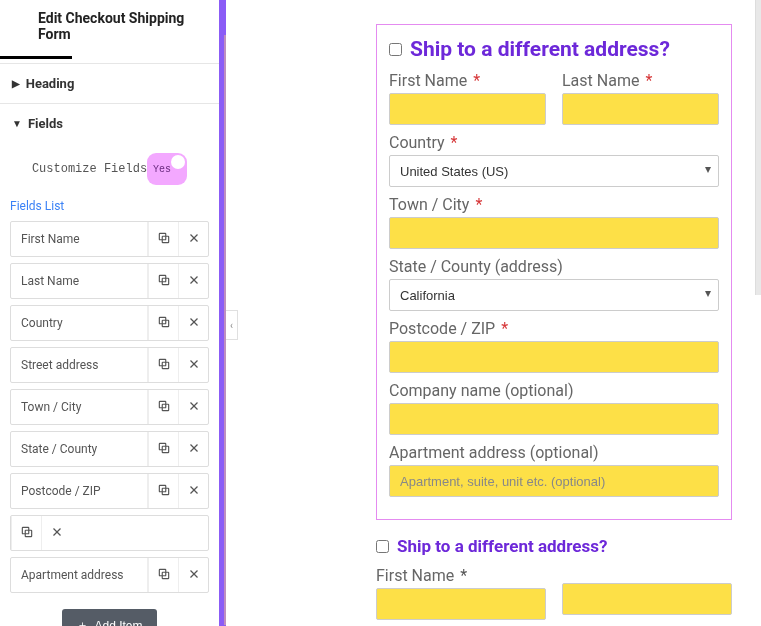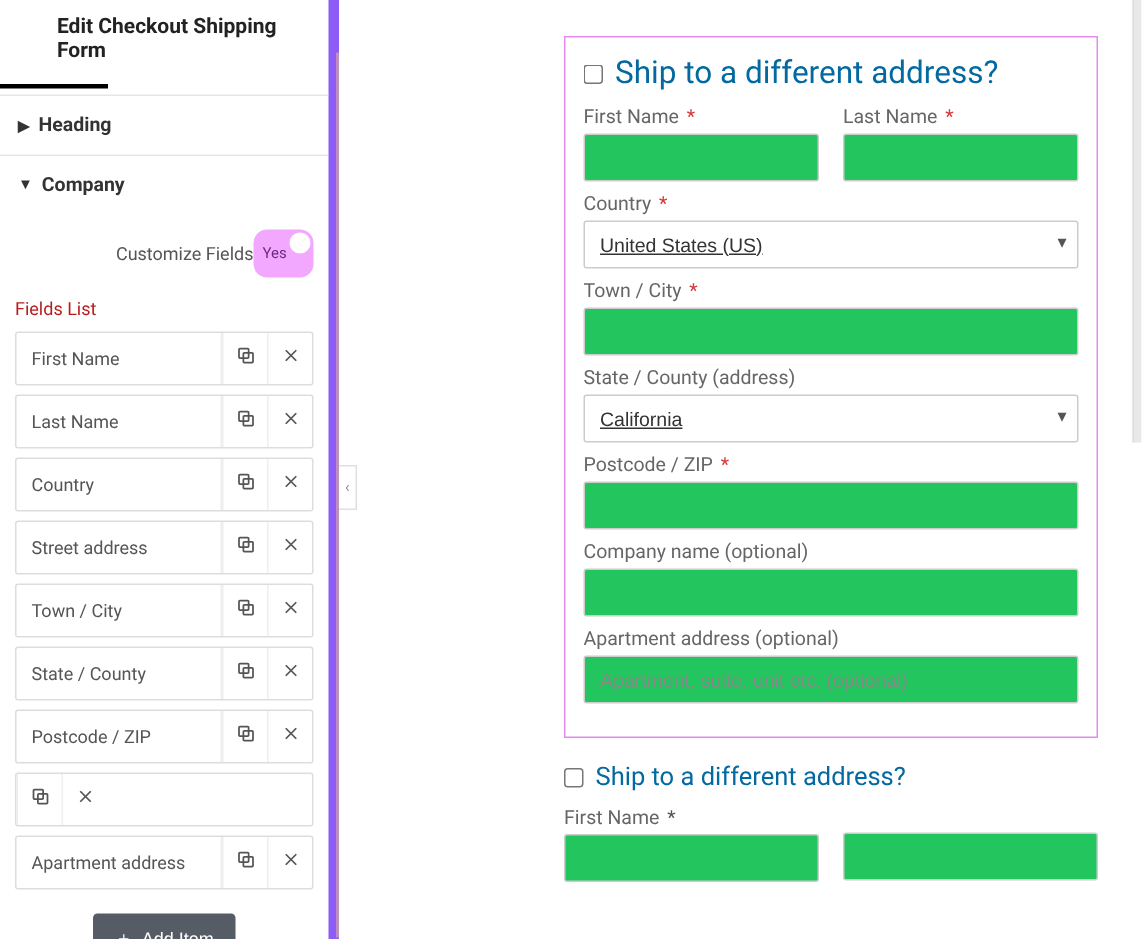--- a/index.html
+++ b/index.html
@@ -50,25 +50,26 @@
   .section-caret {
     font-size: 10px;
     margin-right: 6px;
     color: #333;
   }
   .panel-body {
     padding: 0 10px;
   }
   .toggle-row {
     display: flex;
-    justify-content: flex-end;
+    justify-content: center;
     align-items: center;
     padding: 10px 0;
     font-size: 12px;
     color: #555;
+    font-family: Liberation Mono, monospace;
   }
   .toggle {
     width: 40px;
     height: 32px;
     border-radius: 9px;
     background: #f3a8ff;
     position: relative;
     display: flex;
     align-items: center;
     justify-content: flex-start;
@@ -81,21 +82,21 @@
     position: absolute;
     right: 2px;
     top: 2px;
     width: 14px;
     height: 14px;
     border-radius: 50%;
     background: #fff;
   }
   .sublabel {
     font-size: 12px;
-    color: #b91c1c;
+    color: #3b82f6;
     padding: 4px 0 8px 0;
   }
   .field-item {
     display: flex;
     align-items: stretch;
     border: 1px solid #ddd;
     border-radius: 2px;
     margin-bottom: 6px;
     height: 36px;
     background: #fff;
@@ -178,53 +179,52 @@
     display: flex;
     align-items: center;
     gap: 8px;
     margin-bottom: 10px;
   }
   .ship-heading-row input[type="checkbox"] {
     width: 13px; height: 13px;
   }
   .ship-heading {
     font-size: 21px;
-    color: #0369a1;
-    font-weight: 400;
+    color: #6d28d9;
+    font-weight: 700;
   }
   .form-row {
     display: flex;
     gap: 16px;
     margin-bottom: 0;
   }
   .form-col { flex: 1; }
   .form-col-full { width: 100%; }
   .field-label {
-    font-size: 13px;
+    font-size: 16px;
     color: #666;
     margin-bottom: 3px;
     display: block;
   }
   .field-label .req { color: #d63638; margin-left: 2px; }
   .text-input, .select-input {
     width: 100%;
     height: 32px;
     border: 1px solid #ccc;
     border-radius: 2px;
     padding: 0 10px;
     font-size: 13px;
     color: #333;
-    background: #22c55e;
+    background: #fde047;
     margin-bottom: 8px;
   }
   .select-input {
     appearance: none;
     background: #fff;
     padding-right: 24px;
-    text-decoration: underline;
   }
   .select-wrap { position: relative; }
   .select-wrap::after {
     content: "▾";
     position: absolute;
     right: 8px;
     top: 7px;
     font-size: 12px;
     color: #555;
     pointer-events: none;
@@ -252,21 +252,21 @@
   <div class="sidebar-border-top"></div>
 
   <div class="section-row">
     <span class="section-caret">▶</span>
     <span>Heading</span>
   </div>
   <div class="sidebar-border-top"></div>
 
   <div class="section-row">
     <span class="section-caret">▼</span>
-    <span>Company</span>
+    <span>Fields</span>
   </div>
 
   <div class="panel-body">
     <div class="toggle-row">
       <span>Customize Fields</span>
       <div class="toggle">
         <span>Yes</span>
       </div>
     </div>
 

